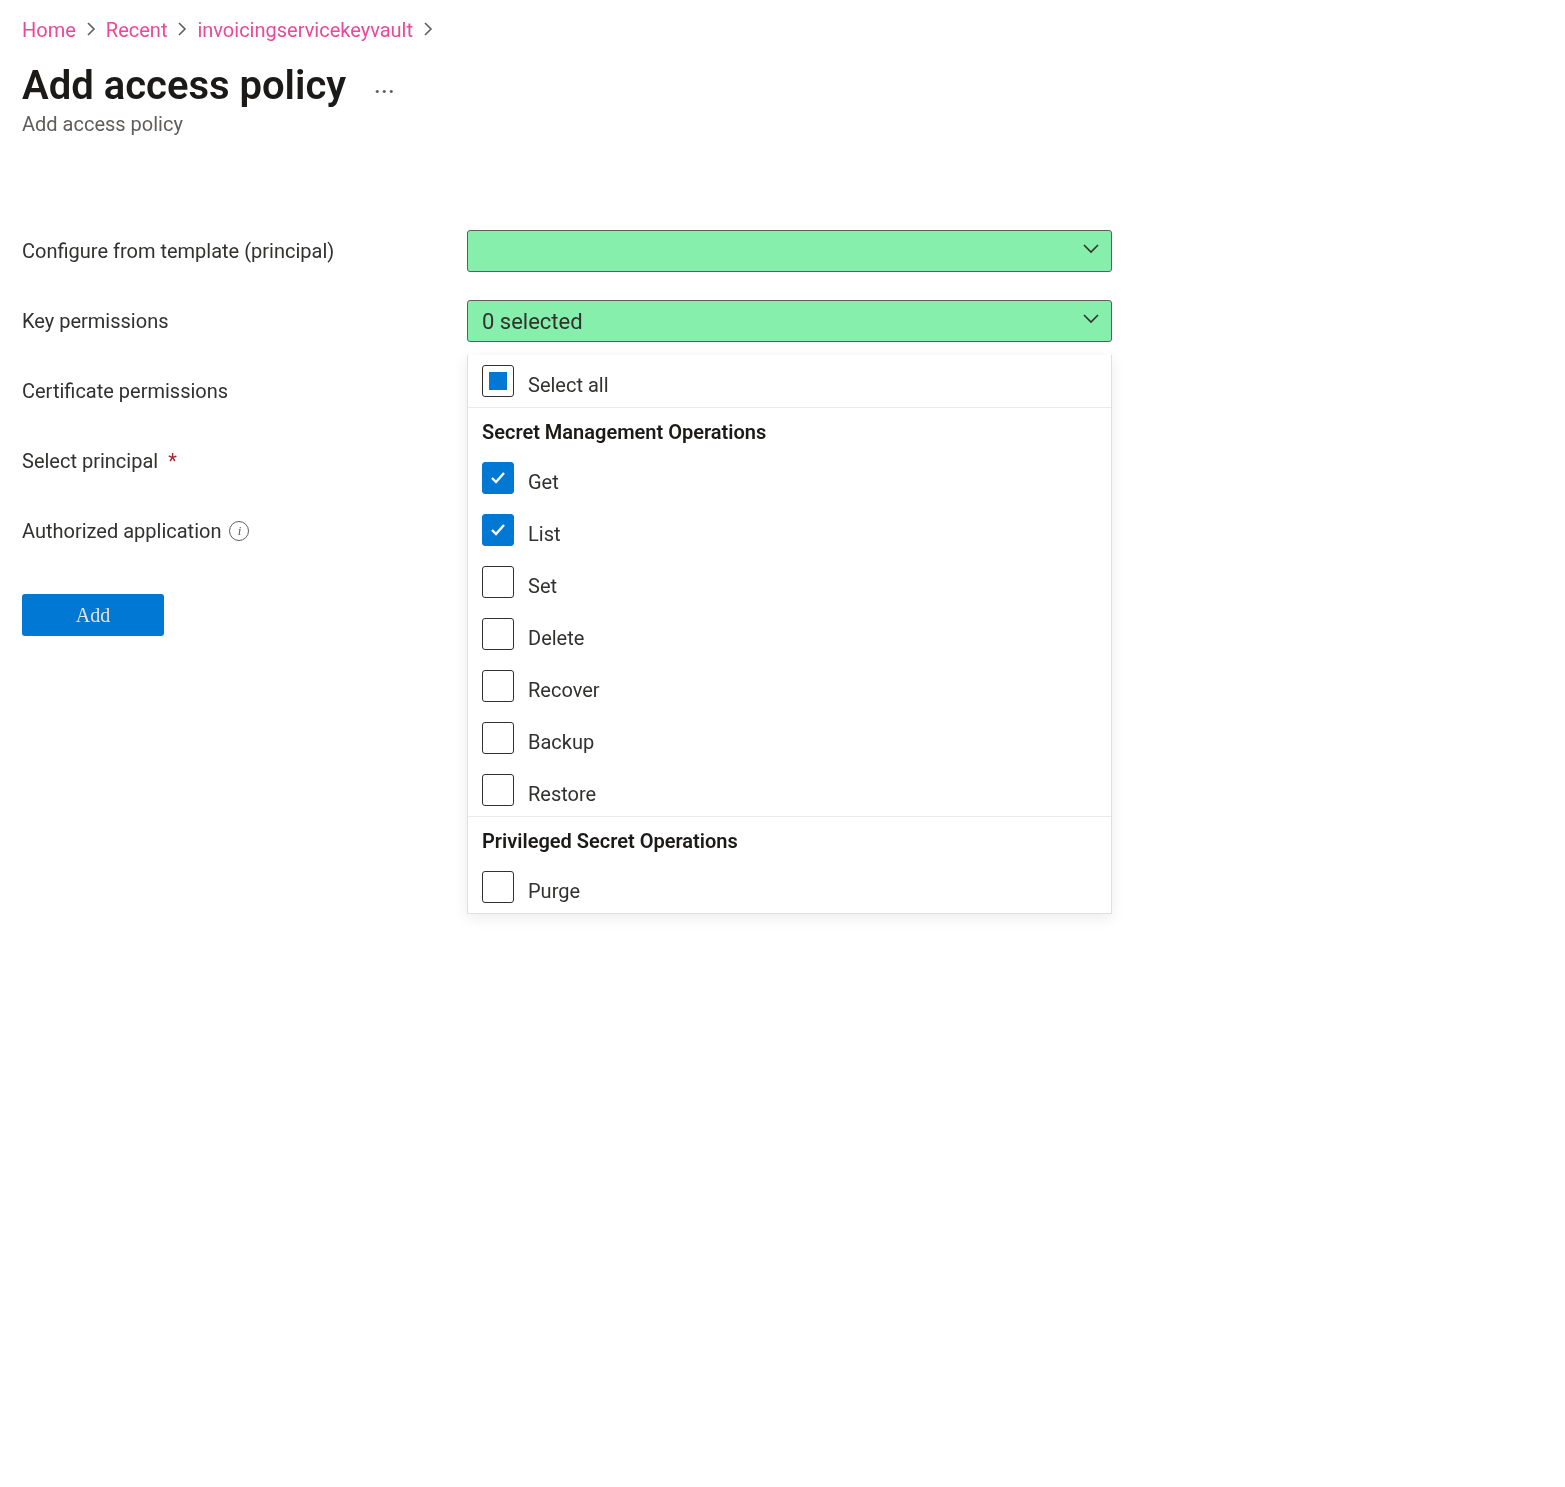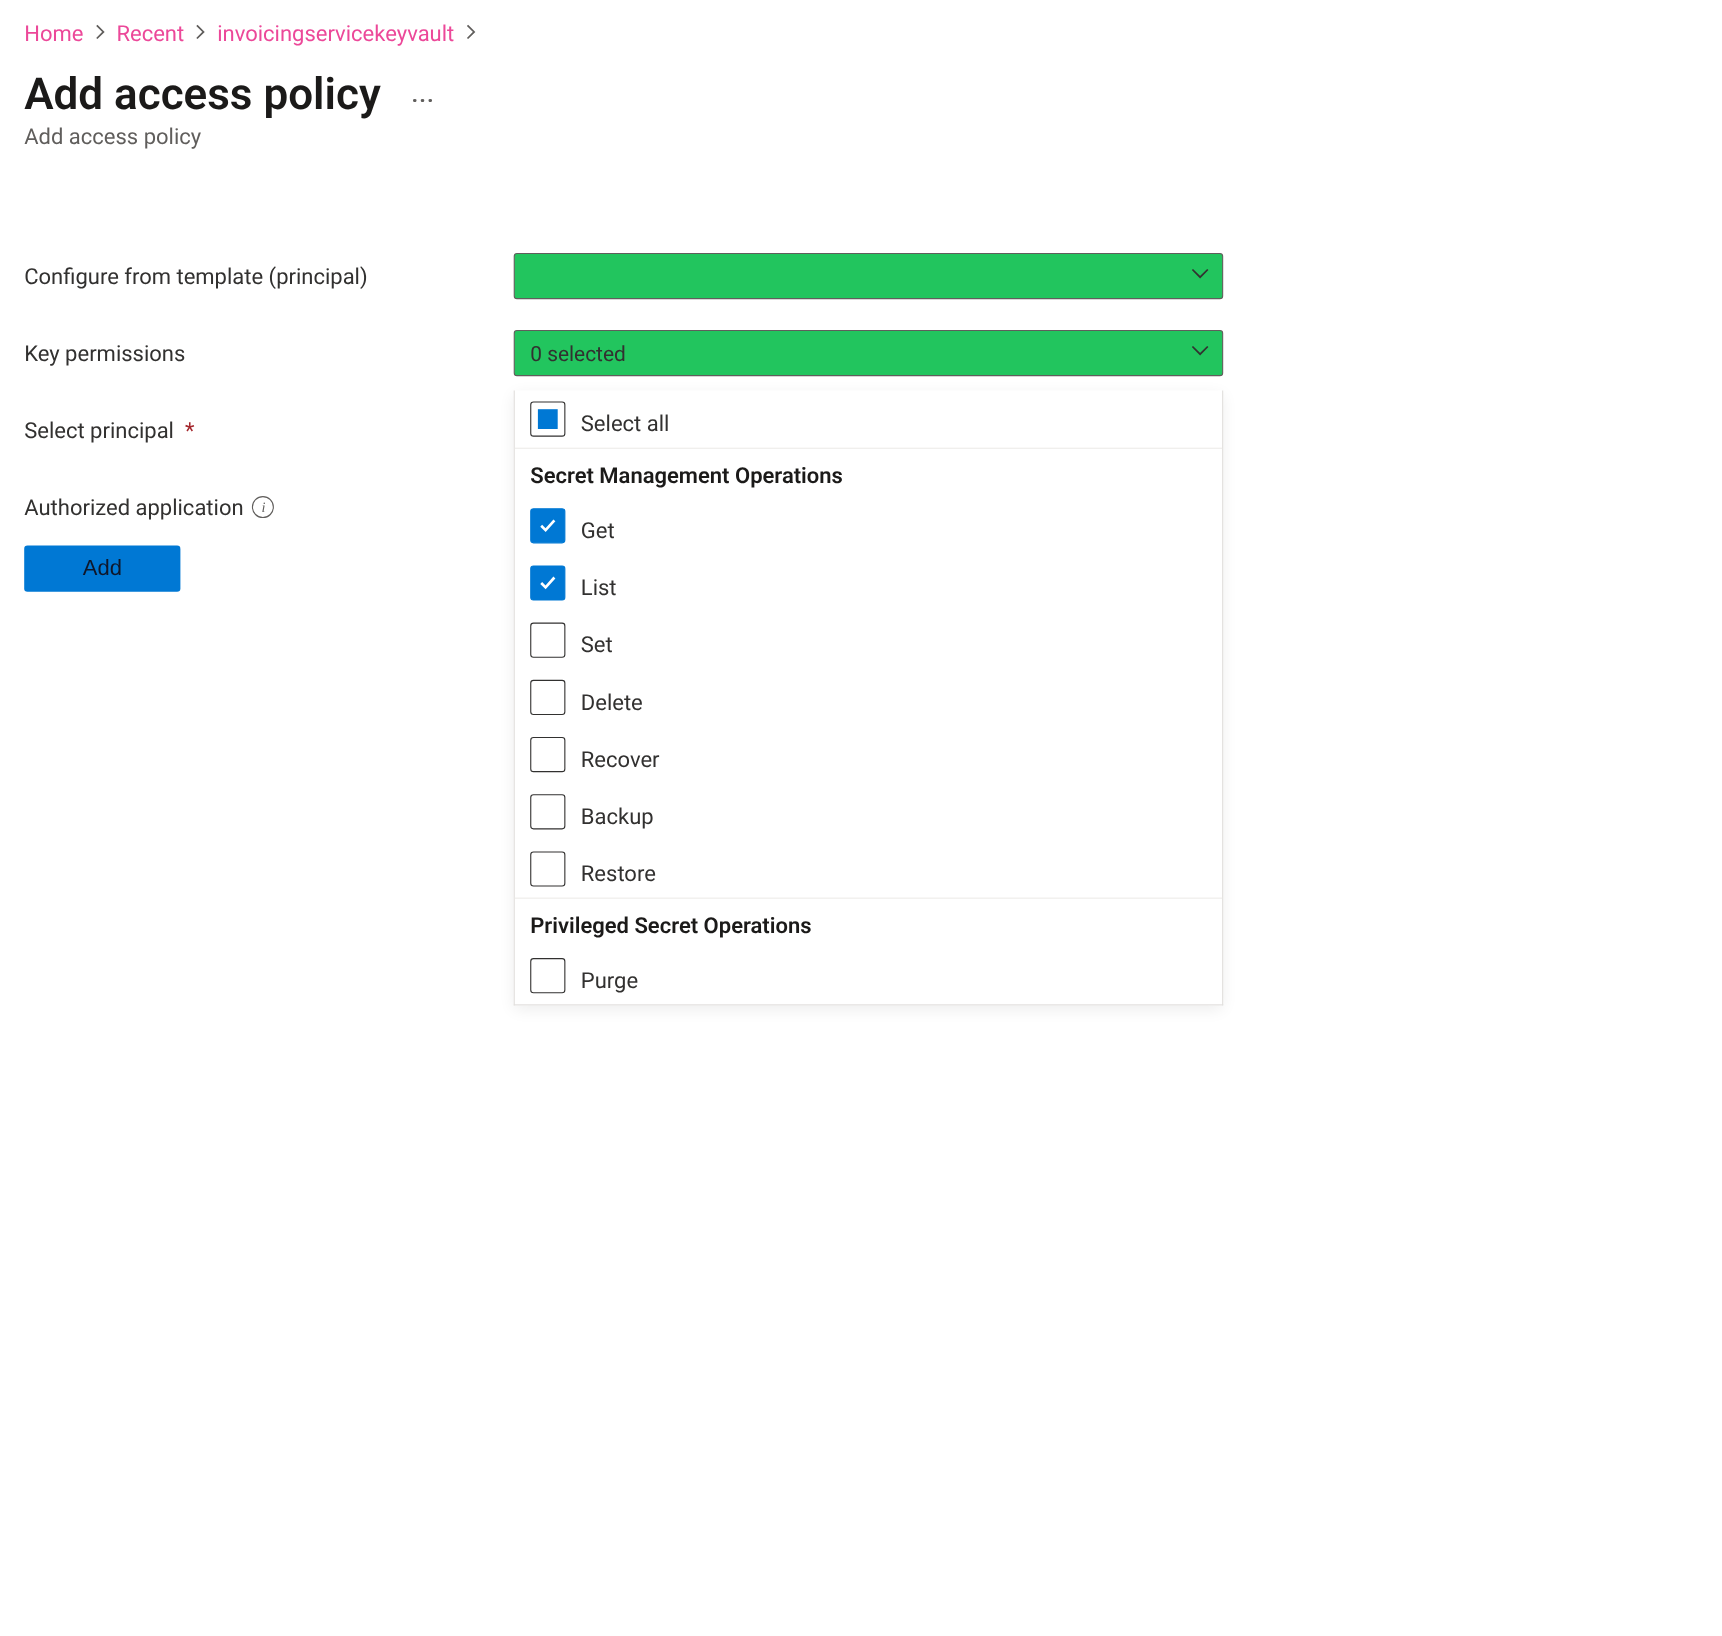--- a/index.html
+++ b/index.html
@@ -79,23 +79,23 @@
       flex: 1;
     }
     .select-box {
       border: 1px solid #605e5c;
       border-radius: 3px;
       height: 42px;
       padding: 0 14px;
       display: flex;
       align-items: center;
       justify-content: space-between;
-      background: #22c55e;
-      cursor: pointer;
-      font-size: 19px;
+      background: #86efac;
+      cursor: pointer;
+      font-size: 22px;
       color: #323130;
     }
     .select-box.open {
       border: 1px solid #8661c5;
       position: relative;
       z-index: 10;
     }
     .chevron {
       width: 14px;
       height: 14px;
@@ -159,28 +159,30 @@
       display: inline-flex;
       align-items: center;
       justify-content: center;
       font-size: 13px;
       font-style: italic;
       font-family: Georgia, serif;
       color: #605e5c;
       cursor: default;
     }
     .add-button {
+      margin-top: 28px;
       width: 142px;
       height: 42px;
       background: #0078d4;
-      color: #0f172a;
+      color: #e5e5e5;
       border: none;
       border-radius: 3px;
       font-size: 20px;
       cursor: pointer;
+      font-family: Liberation Serif, serif;
     }
     .overlap-area { position: relative; }
     .floating-labels {
       position: absolute;
       top: 0; left: 0;
       display:flex;
       flex-direction:column;
     }
   </style>
 </head>
@@ -241,20 +243,23 @@
         </span>
       </div>
     </div>
   </div>
 
 
   <div class="overlap-area">
 
     <div class="floating-labels">
       <div class="form-row">
+        <div class="form-label">Certificate permissions</div>
+      </div>
+      <div class="form-row">
         <div class="form-label">
           <span>Select principal</span>
             <span class="required">*</span>
         </div>
       </div>
       <div class="form-row">
         <div class="form-label">
           <span>Authorized application</span>
           <span class="info-icon">i</span>
         </div>

